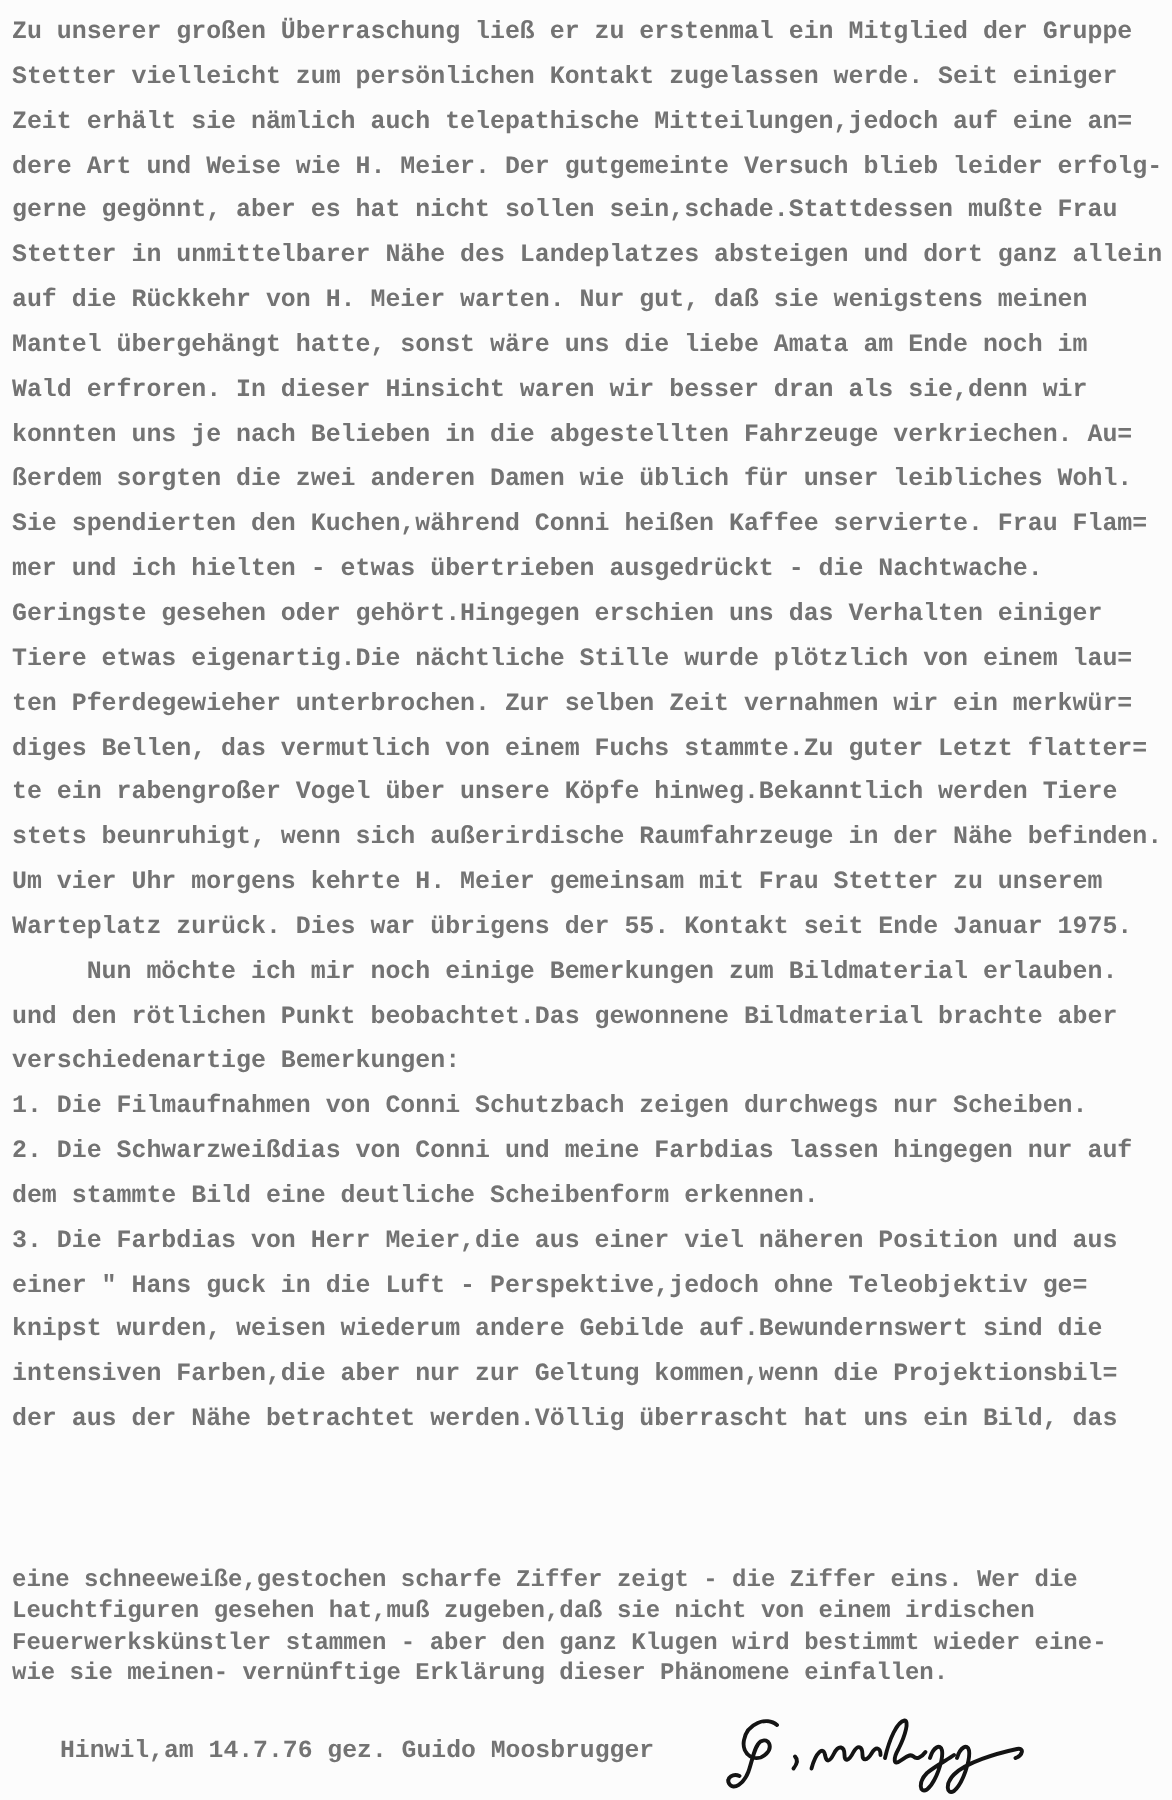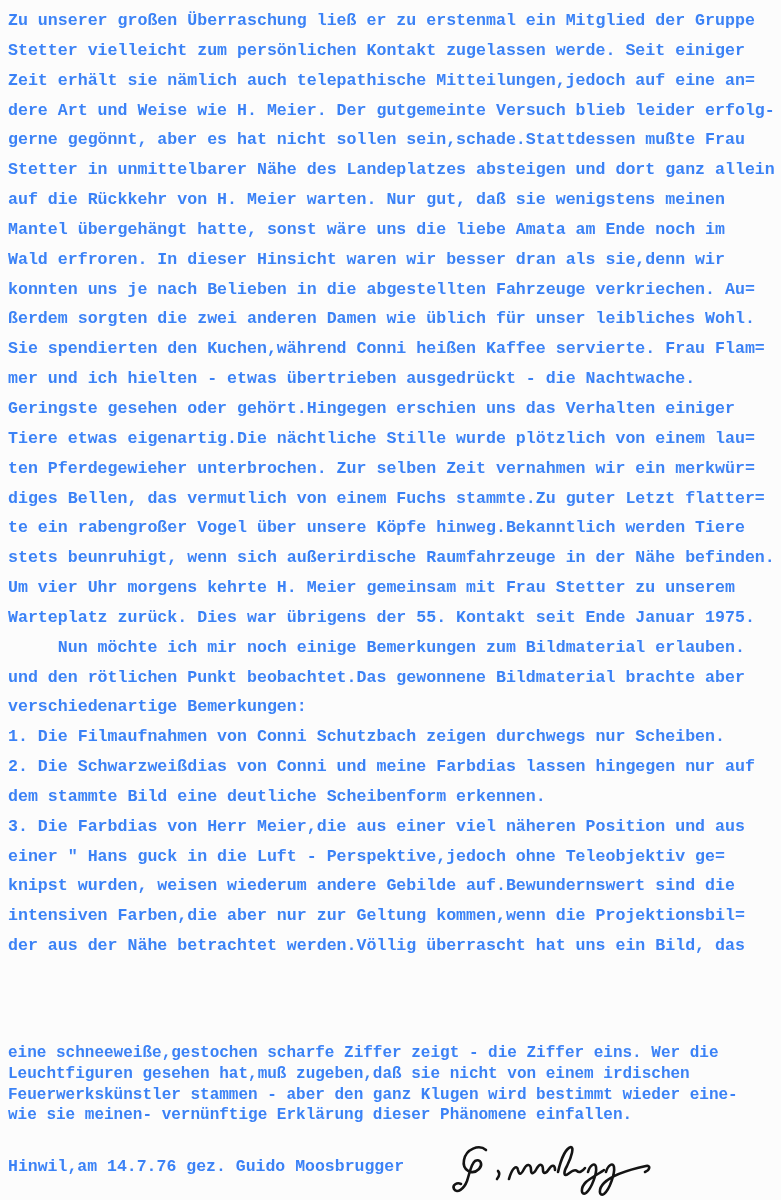--- a/index.html
+++ b/index.html
@@ -14,21 +14,21 @@
     overflow: hidden;
     position: relative;
     font-family: "Liberation Mono", "DejaVu Sans Mono", monospace;
   }
   .page {
     position: absolute;
     inset: 0;
     background: #fcfcfc;
   }
   .typed {
-    color: #3b82f6;
+    color: #737373;
     font-weight: bold;
     -webkit-font-smoothing: antialiased;
   }
   .main-block {
     position: absolute;
     left: 8px;
     top: 6px;
     width: 770px;
     font-size: 16.6px;
     line-height: 29.85px;
@@ -51,20 +51,21 @@
     top: 1155px;
     width: 770px;
     height: 45px;
     display: flex;
     align-items: flex-start;
   }
   .closing-text {
     white-space: pre;
     font-size: 16.5px;
     line-height: 24px;
+    margin-left: 32px;
   }
   .signature {
     margin-left: 42px;
     margin-top: -14px;
     flex: 0 0 auto;
   }
   .signature path {
     fill: none;
     stroke: #141414;
     stroke-width: 2.6;

